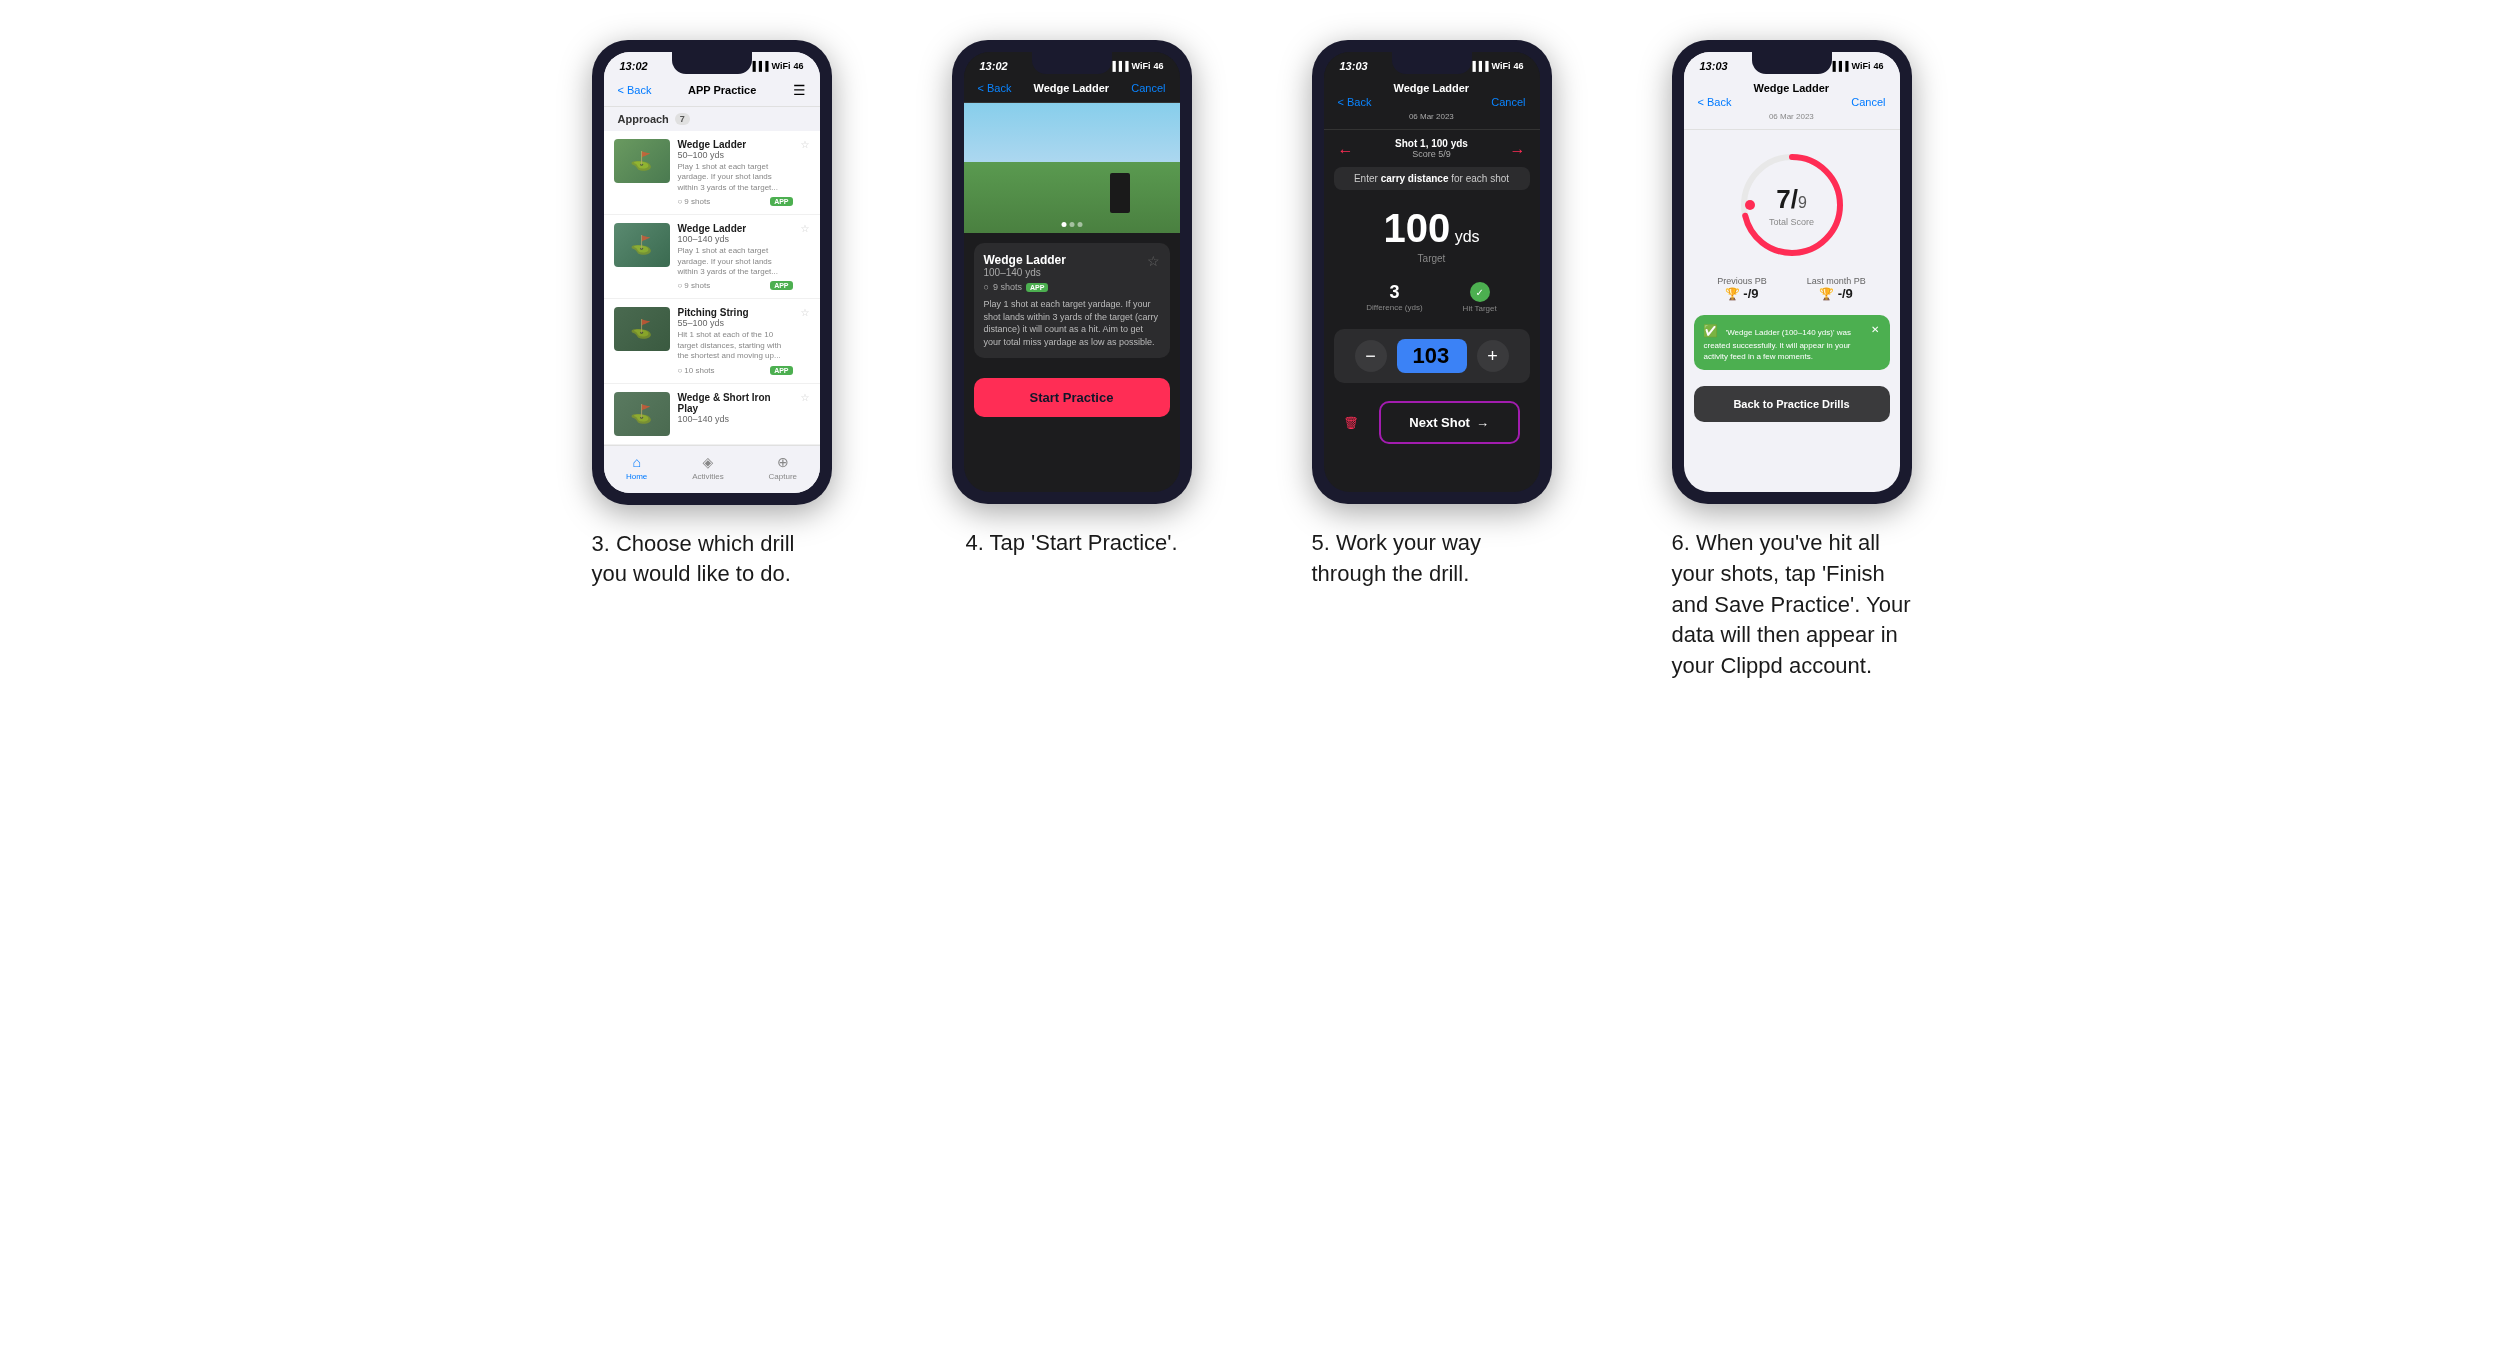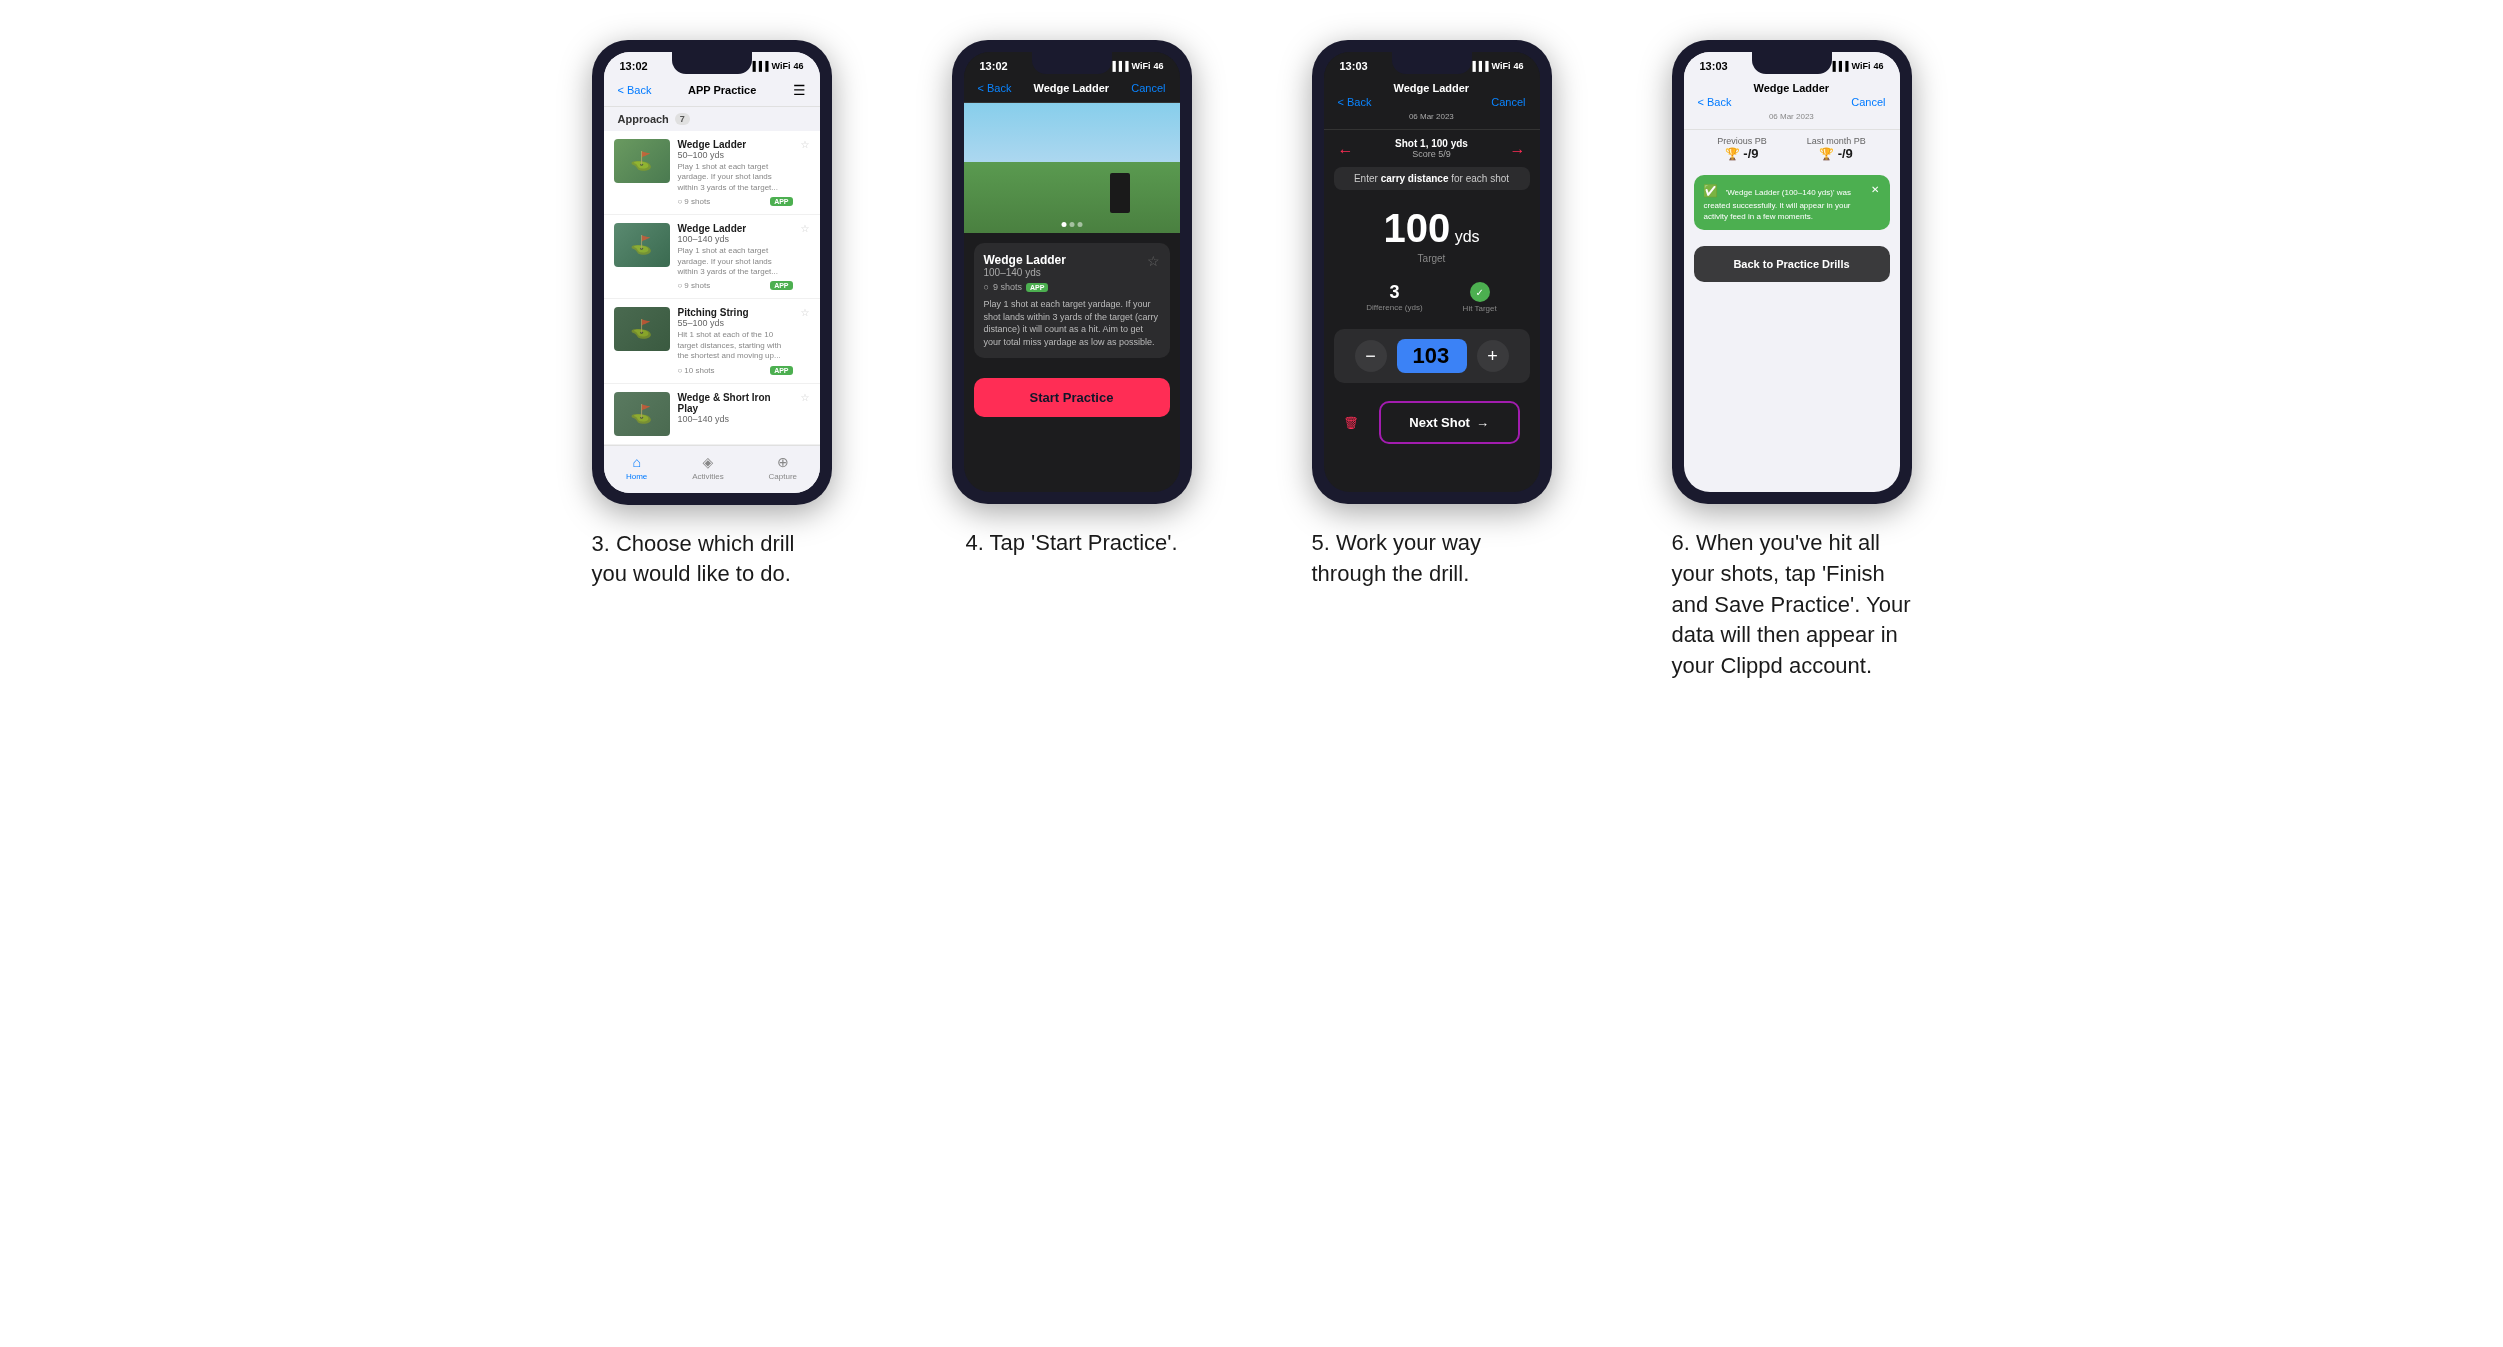--- a/index.html
+++ b/index.html
@@ -62,21 +62,21 @@
     .status-bar {
       display: flex;
       justify-content: space-between;
       align-items: center;
       padding: 8px 16px 4px;
       font-size: 10px;
       font-weight: 600;
     }
     .status-bar.light { background: #f2f2f7; color: #000; }
     .status-bar.dark { background: #1c1c1e; color: #fff; }
-    .status-time { font-weight: 700; font-size: 11px; }
+    .status-time { font-weight: 700; font-size: 11px; font-style: italic; }
     .status-icons { display: flex; gap: 3px; align-items: center; font-size: 9px; }
 
     
     .nav-bar {
       display: flex;
       justify-content: space-between;
       align-items: center;
       padding: 6px 14px 8px;
       font-size: 11px;
     }
@@ -709,20 +709,35 @@
         
         <div class="nav-bar light-nav">
           <span class="nav-back">&lt; Back</span>
           <div style="text-align:center;">
             <div class="nav-title light-text">Wedge Ladder</div>
             <div class="nav-subtitle" style="color:#888;">06 Mar 2023</div>
           </div>
           <span class="nav-action">Cancel</span>
         </div>
         
+        <div class="score-circle-container">
+          <div class="score-circle">
+            <svg viewBox="0 0 110 110">
+              <circle cx="55" cy="55" r="48" fill="none" stroke="#e8e8e8" stroke-width="6"></circle>
+              <circle cx="55" cy="55" r="48" fill="none" stroke="#FF2D55" stroke-width="6" stroke-dasharray="301" stroke-dashoffset="86" stroke-linecap="round" transform="rotate(-90 55 55)"></circle>
+              <circle cx="13" cy="55" r="5" fill="#FF2D55"></circle>
+            </svg>
+            <div class="score-text-overlay">
+              <div>
+                <span class="score-big">7</span><span class="score-big">/</span><span class="score-denom">9</span>
+              </div>
+              <div class="score-sublabel">Total Score</div>
+            </div>
+          </div>
+        </div>
         
         <div class="pb-row">
           <div class="pb-item">
             <div class="pb-label">Previous PB</div>
             <div class="pb-value">
               <span class="trophy-icon">🏆</span>
               <span>-/9</span>
             </div>
           </div>
           <div class="pb-item">

